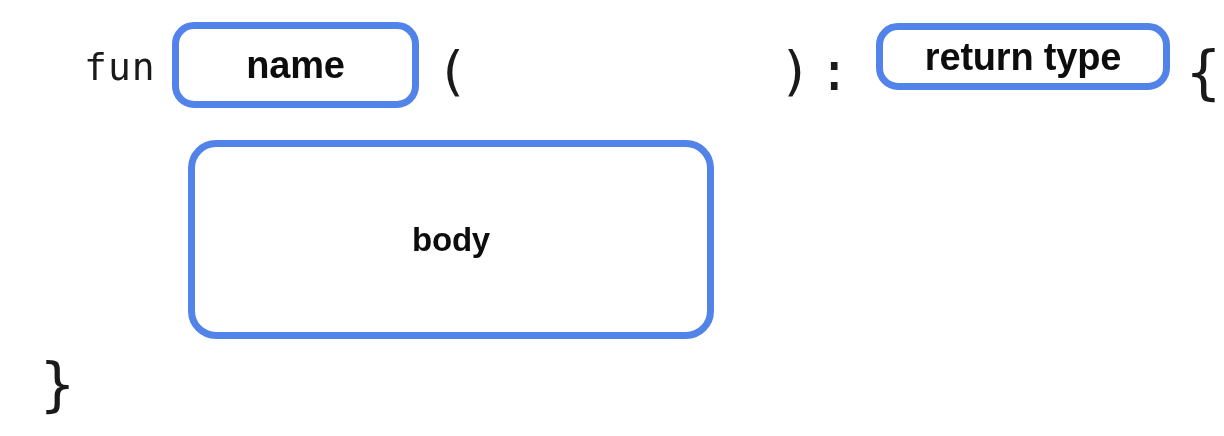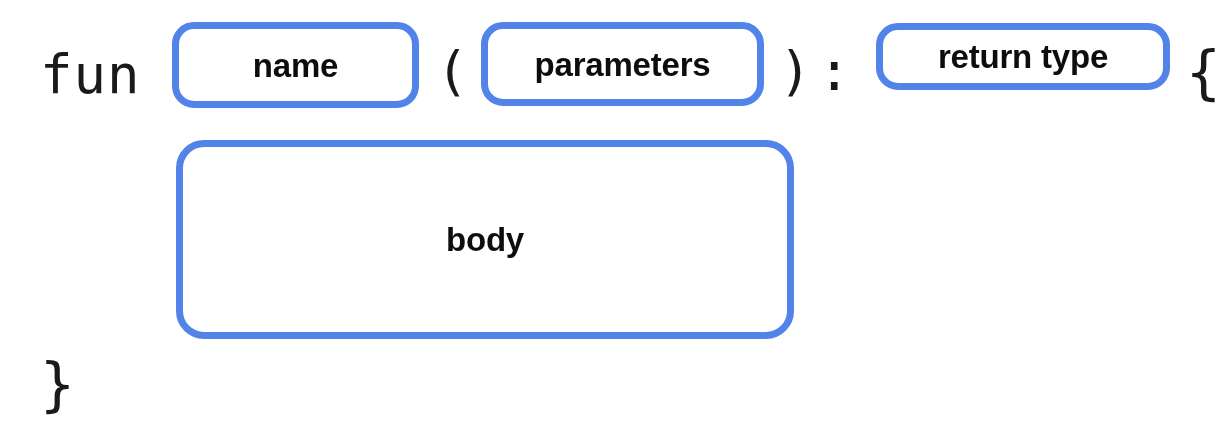--- a/index.html
+++ b/index.html
@@ -20,22 +20,23 @@
   .syntax {
     position: absolute;
     font-family: "DejaVu Sans Mono", "Liberation Mono", monospace;
     color: #1a1a1a;
     line-height: 1;
     white-space: pre;
     -webkit-font-smoothing: antialiased;
   }
 
   .syntax-kw {
-    font-size: 54px;
+    font-size: 38px;
     letter-spacing: 1px;
+    margin-left: 44px;
   }
 
   .syntax-punct {
     font-size: 54px;
   }
 
   .syntax-brace {
     font-size: 58px;
   }
 
@@ -47,21 +48,21 @@
     border: 7px solid #5283e8;
     border-radius: 22px;
     display: flex;
     align-items: center;
     justify-content: center;
   }
 
   .slot-label {
     font-family: "Liberation Sans", "DejaVu Sans", sans-serif;
     font-weight: 700;
-    font-size: 33px;
+    font-size: 38px;
     color: #0d0d0d;
     line-height: 1;
     white-space: nowrap;
     letter-spacing: -0.2px;
   }
 
   .slot-body {
     border-radius: 28px;
   }
 
@@ -76,33 +77,30 @@
 <div id="canvas">
 
   <span class="syntax syntax-kw" style="left:40px; top:48px;">fun</span>
 
   <div class="slot" style="left:172px; top:22px; width:247px; height:86px;">
     <span class="slot-label">name</span>
   </div>
 
   <span class="syntax syntax-punct" style="left:436px; top:45px;">(</span>
 
-  <div class="slot" style="left:481px; top:22px; width:283px; height:84px;">
-    <span class="slot-label">parameters</span>
-  </div>
 
   <span class="syntax syntax-punct" style="left:779px; top:45px;">)</span>
 
   <span class="syntax syntax-punct" style="left:818px; top:45px;">:</span>
 
   <div class="slot" style="left:876px; top:23px; width:294px; height:67px;">
     <span class="slot-label">return type</span>
   </div>
 
   <span class="syntax syntax-brace" style="left:1186px; top:44px;">{</span>
 
-  <div class="slot slot-body" style="left:176px; top:140px; width:618px; height:199px;">
+  <div class="slot slot-body" style="left:188px; top:140px; width:526px; height:199px;">
     <span class="slot-label">body</span>
   </div>
 
   <span class="syntax syntax-brace" style="left:40px; top:356px;">}</span>
 
 </div>
 
 </body></html>

